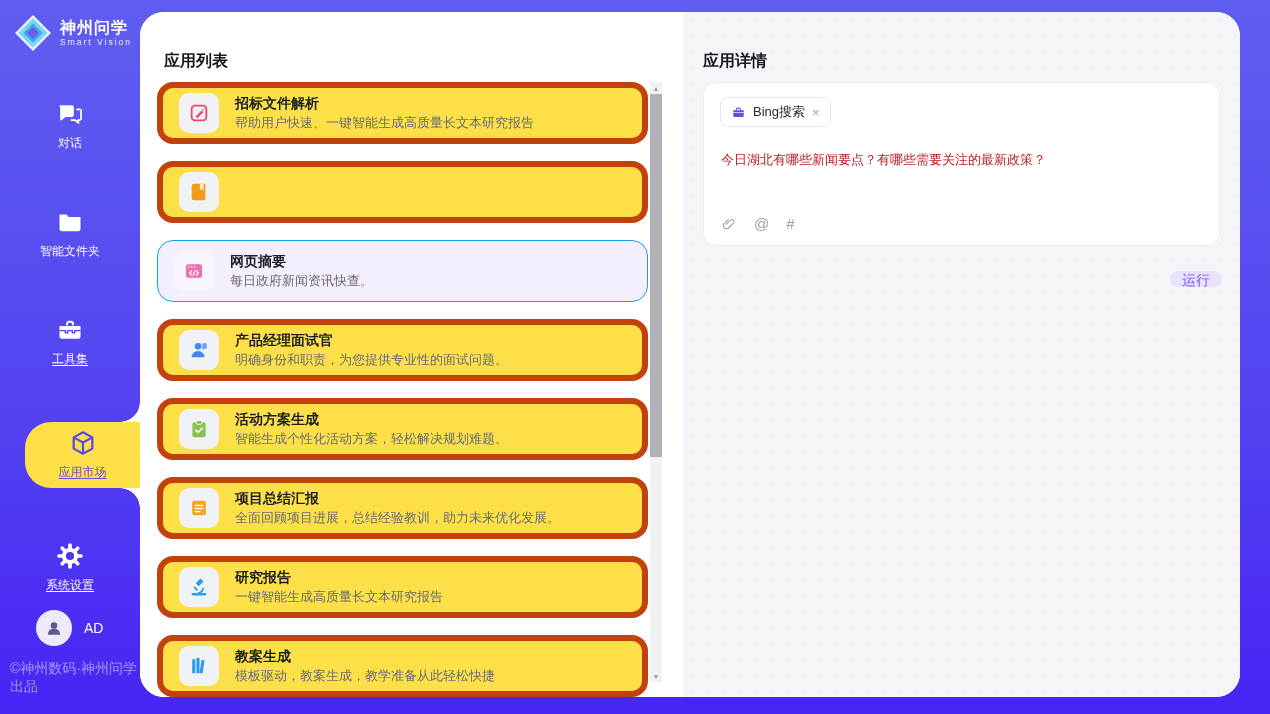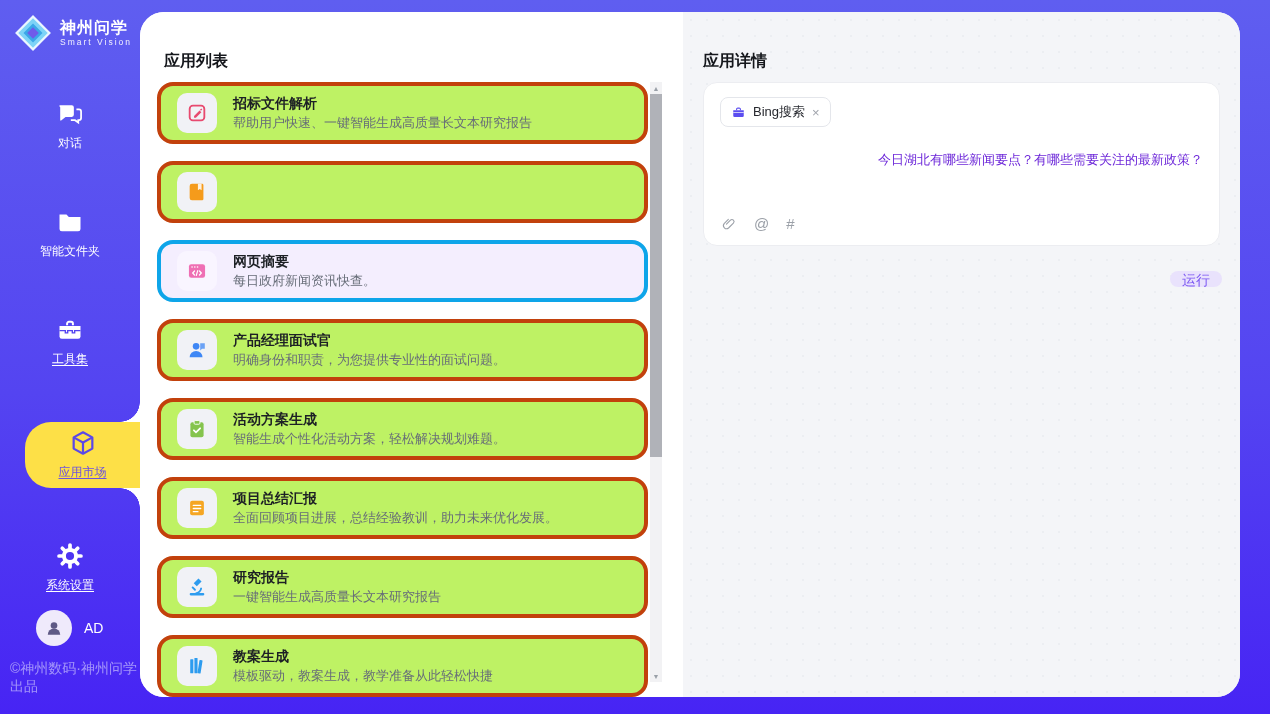--- a/index.html
+++ b/index.html
@@ -49,24 +49,24 @@
   .content{
     position:absolute;left:140px;top:12px;width:1100px;height:685px;
     border-radius:24px;overflow:hidden;display:flex;background:#fff;z-index:1;
   }
   
   .list-panel{width:543px;background:#fff;position:relative;flex:0 0 auto;}
   .panel-title{font-size:16px;font-weight:700;color:#15171c;}
   .list-panel .panel-title{position:absolute;left:24px;top:26px;}
   .cards{position:absolute;left:17px;top:70px;width:491px;display:flex;flex-direction:column;gap:17px;}
   .app-card{
-    box-sizing:border-box;height:62px;background:#bef264;border:4px solid #c2410c;
+    box-sizing:border-box;height:62px;background:#fde047;border:6px solid #c2410c;
     border-radius:16px;display:flex;align-items:center;gap:16px;padding:0 16px;cursor:pointer;
   }
-  .app-card.selected{background:#f4eefe;border:4px solid #0ea5e9;}
+  .app-card.selected{background:#f4eefe;border:1px solid #0ea5e9;}
   .card-icon{
     width:40px;height:40px;border-radius:10px;background:#f1f2f6;flex:0 0 auto;
     display:flex;align-items:center;justify-content:center;
   }
   .app-card.selected .card-icon{background:#f9f5ff;}
   .card-icon svg{width:22px;height:22px;}
   .card-text{display:flex;flex-direction:column;gap:3px;min-width:0;}
   .card-title{font-size:14px;font-weight:700;color:#1d2025;line-height:17px;}
   .card-desc{font-size:13px;color:#676d78;line-height:16px;white-space:nowrap;}
   
@@ -87,21 +87,21 @@
   }
   .tool-tag{
     position:absolute;left:16px;top:14px;height:30px;box-sizing:border-box;
     display:inline-flex;align-items:center;gap:7px;padding:0 10px;
     border:1px solid #e4e6eb;border-radius:8px;background:#fff;cursor:pointer;
   }
   .tool-tag-icon{width:15px;height:15px;color:#5b4df0;}
   .tool-tag-icon svg{width:100%;height:100%;}
   .tool-tag-label{font-size:13px;color:#26282e;}
   .tool-tag-close{font-size:13px;color:#a0a4ac;cursor:pointer;line-height:1;}
-  .prompt-text{position:absolute;left:17px;top:68px;right:16px;font-size:13px;color:#6d28d9;line-height:18px;cursor:text;text-align:right;}
+  .prompt-text{position:absolute;left:17px;top:68px;right:16px;font-size:13px;color:#b91c1c;line-height:18px;cursor:text;}
   .composer-icons{position:absolute;left:17px;bottom:13px;display:flex;align-items:center;gap:17px;color:#9ba0a8;}
   .composer-icons .cicon{cursor:pointer;display:flex;align-items:center;justify-content:center;}
   .composer-icons svg{width:16px;height:16px;}
   .composer-glyph{font-size:15px;line-height:16px;}
   .run-btn{
     position:absolute;right:18px;top:259px;width:52px;height:16px;border:none;
     background:#e9e2fc;color:#7b57f2;font-size:14px;border-radius:8px;cursor:pointer;
     font-family:inherit;
   }
 </style>

